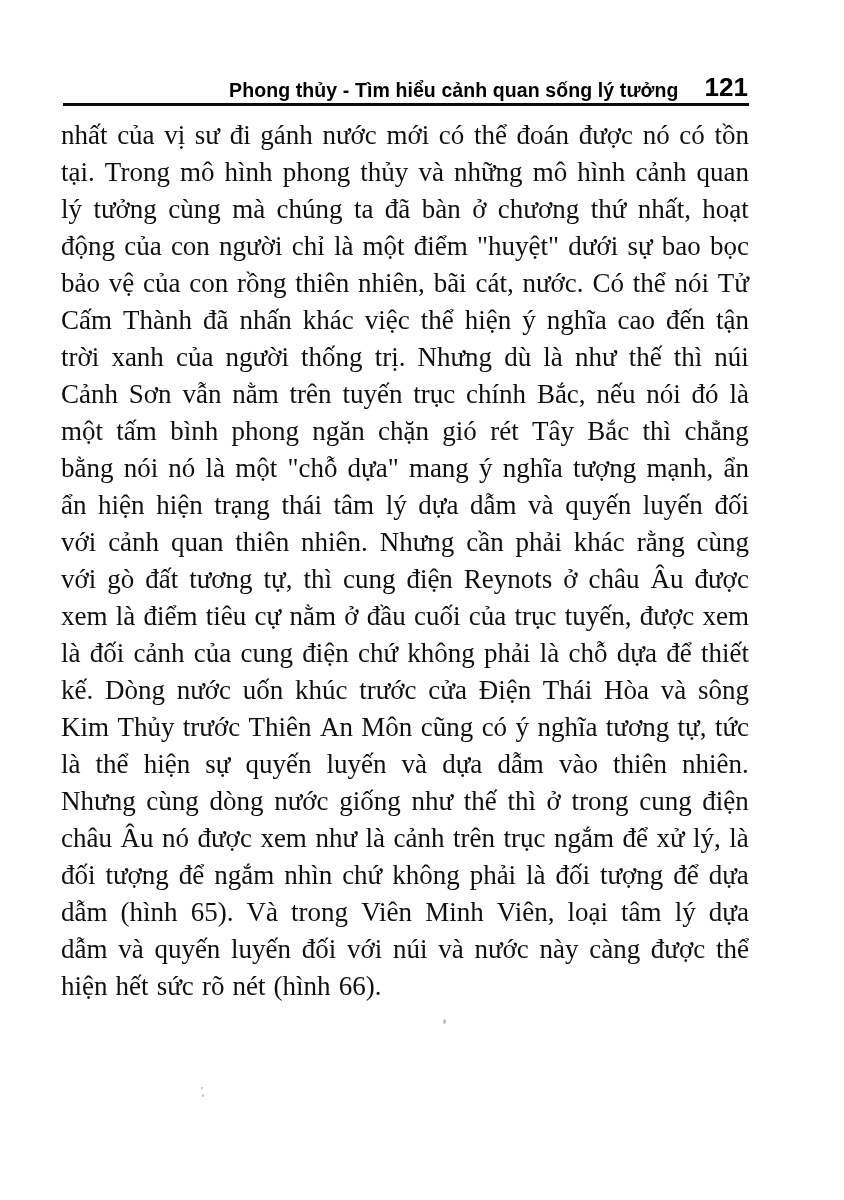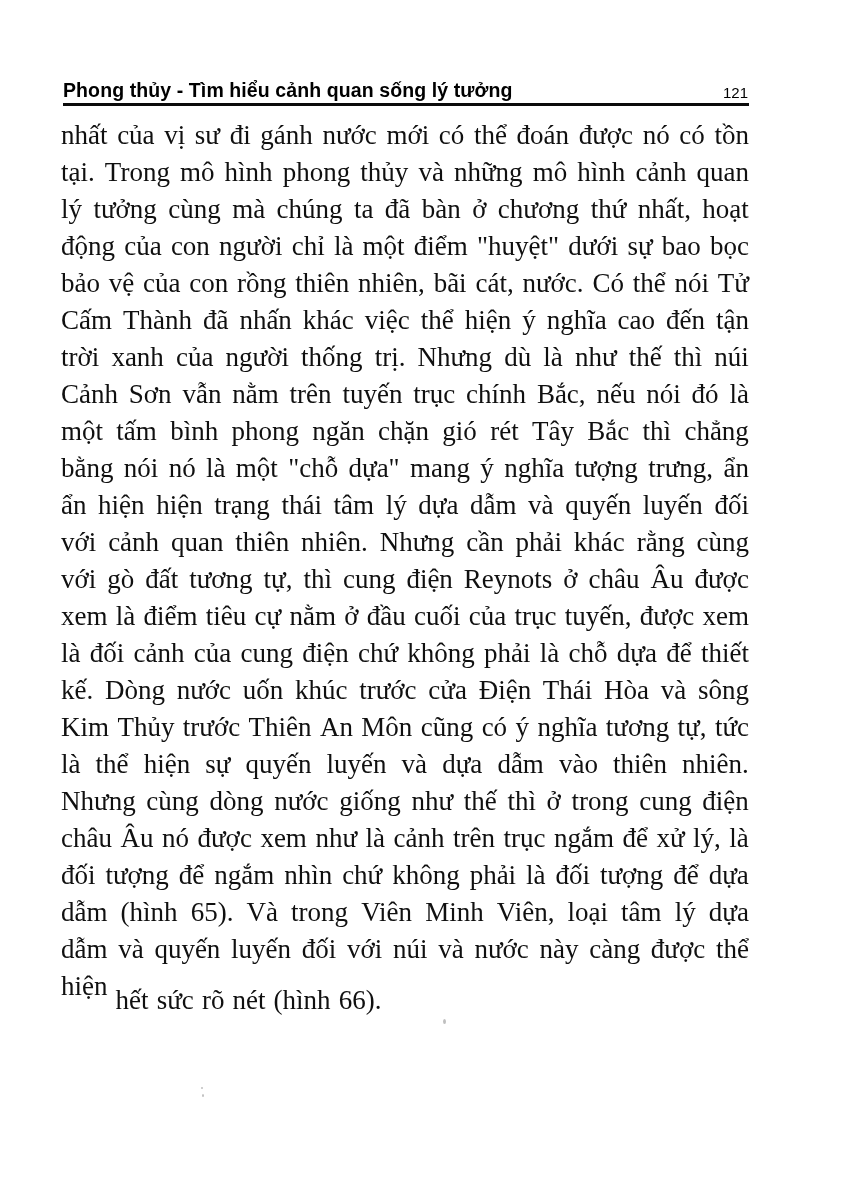--- a/index.html
+++ b/index.html
@@ -23,35 +23,35 @@
 
   
   .header {
     position: absolute;
     left: 63px;
     top: 70px;
     width: 685px;
     height: 30px;
     display: flex;
     align-items: flex-end;
-    justify-content: space-between;
+    justify-content: flex-end;
     gap: 26px;
   }
   .header-title {
     font-family: "Liberation Sans", "DejaVu Sans", sans-serif;
     font-weight: bold;
     font-size: 19.5px;
     letter-spacing: 0.1px;
     white-space: nowrap;
     line-height: 1;
   }
   .header-pageno {
     font-family: "Liberation Sans", "DejaVu Sans", sans-serif;
-    font-weight: normal;
-    font-size: 15px;
+    font-weight: bold;
+    font-size: 26px;
     line-height: 1;
   }
   .header-rule {
     position: absolute;
     left: 63px;
     top: 103px;
     width: 686px;
     height: 3px;
     background: #0b0b0b;
   }
@@ -73,21 +73,20 @@
   }
   
   .line.justify {
     justify-content: space-between;
   }
   .line.last {
     justify-content: flex-start;
   }
   .line.last .w + .w {
     margin-left: 0.30em;
-    margin-top: 14px;
   }
   .w {
     display: inline-block;
   }
 
   
   .speckle {
     position: absolute;
     background: #8a8a8a;
     border-radius: 50%;
@@ -248,21 +247,21 @@
         <span class="w">nói</span>
         <span class="w">nó</span>
         <span class="w">là</span>
         <span class="w">một</span>
         <span class="w">"chỗ</span>
         <span class="w">dựa"</span>
         <span class="w">mang</span>
         <span class="w">ý</span>
         <span class="w">nghĩa</span>
         <span class="w">tượng</span>
-        <span class="w">trưng,</span>
+        <span class="w">mạnh,</span>
         <span class="w">ẩn</span>
       </div>
       <div class="line justify">
         <span class="w">ẩn</span>
         <span class="w">hiện</span>
         <span class="w">hiện</span>
         <span class="w">trạng</span>
         <span class="w">thái</span>
         <span class="w">tâm</span>
         <span class="w">lý</span>

